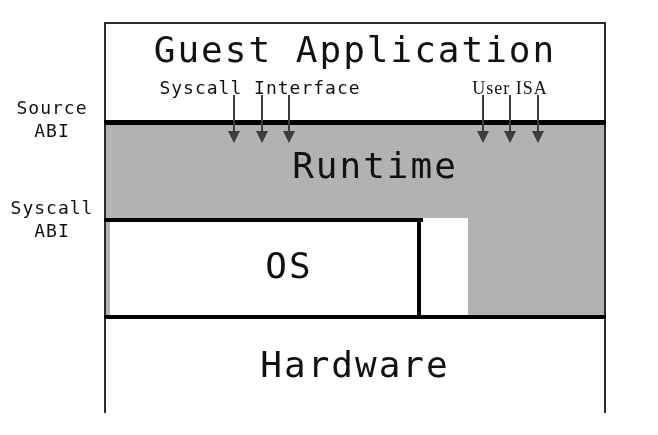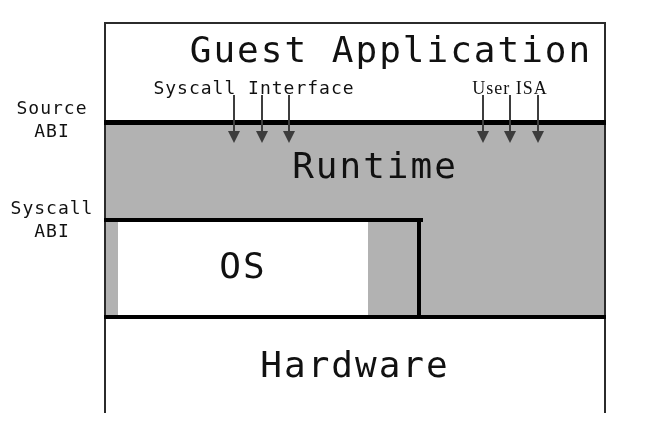--- a/index.html
+++ b/index.html
@@ -43,34 +43,34 @@
   #machine-box {
     position: absolute;
     left: 104px;
     top: 22px;
     width: 502px;
     height: 391px;
     box-sizing: border-box;
     border: 2px solid var(--border, #2b2b2b);
     background: var(--box-fill, #ffffff);
   }
-  #guest-title    { top: 8px; margin-left: 36px; }
+  #guest-title    { top: 8px; }
   #runtime-label  { top: 124px; margin-left: 20px; }
-  #syscall-label  { left: 148px; top: 55px; }
+  #syscall-label  { left: 154px; top: 55px; }
   #user-isa-label { left: 404px; top: 55px; font-family: Liberation Serif, serif; }
   #runtime-region {
     position: absolute;
     left: 0; top: 96px;
     width: 498px; height: 195px;
     background: var(--runtime-fill, #b2b2b2);
   }
   #os-box {
     position: absolute;
-    left: 12px; top: 194px;
-    width: 250px; height: 97px;
+    left: 4px; top: 194px;
+    width: 358px; height: 97px;
     background: var(--box-fill, #ffffff);
   }
   #os-label { position: absolute; left: 0; top: 30px; width: 100%;
     text-align: center; font-size: 36px; letter-spacing: 2px; line-height: 1; }
   #hardware-region {
     position: absolute;
     left: 0; top: 295px;
     width: 498px; height: 120px;
     background: var(--box-fill, #ffffff);
   }

